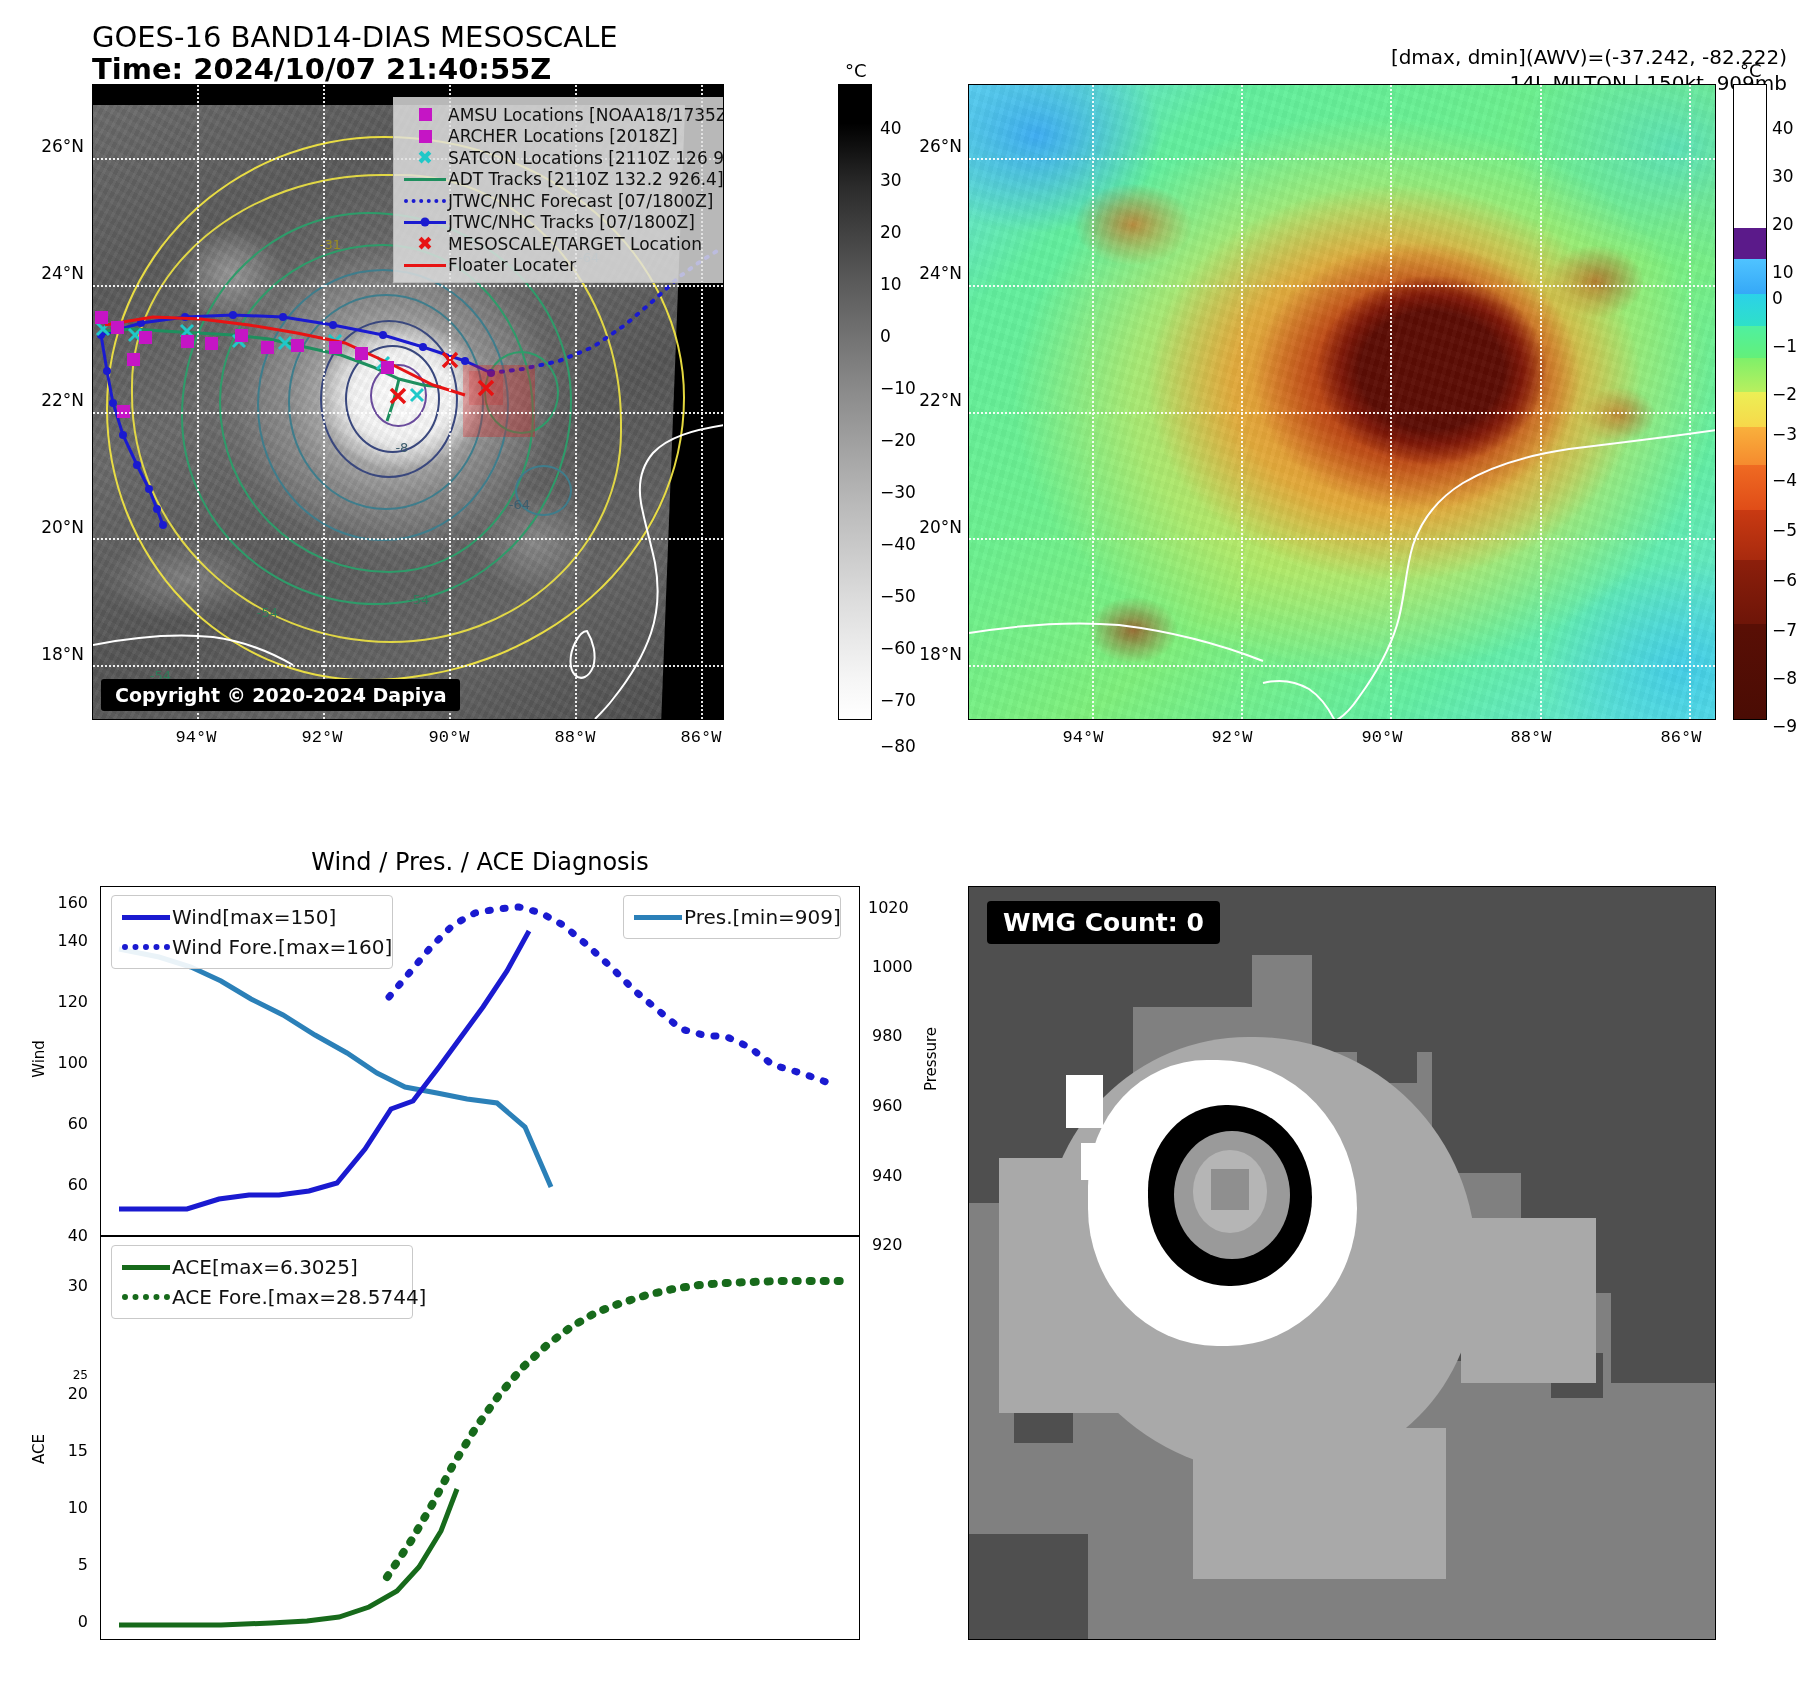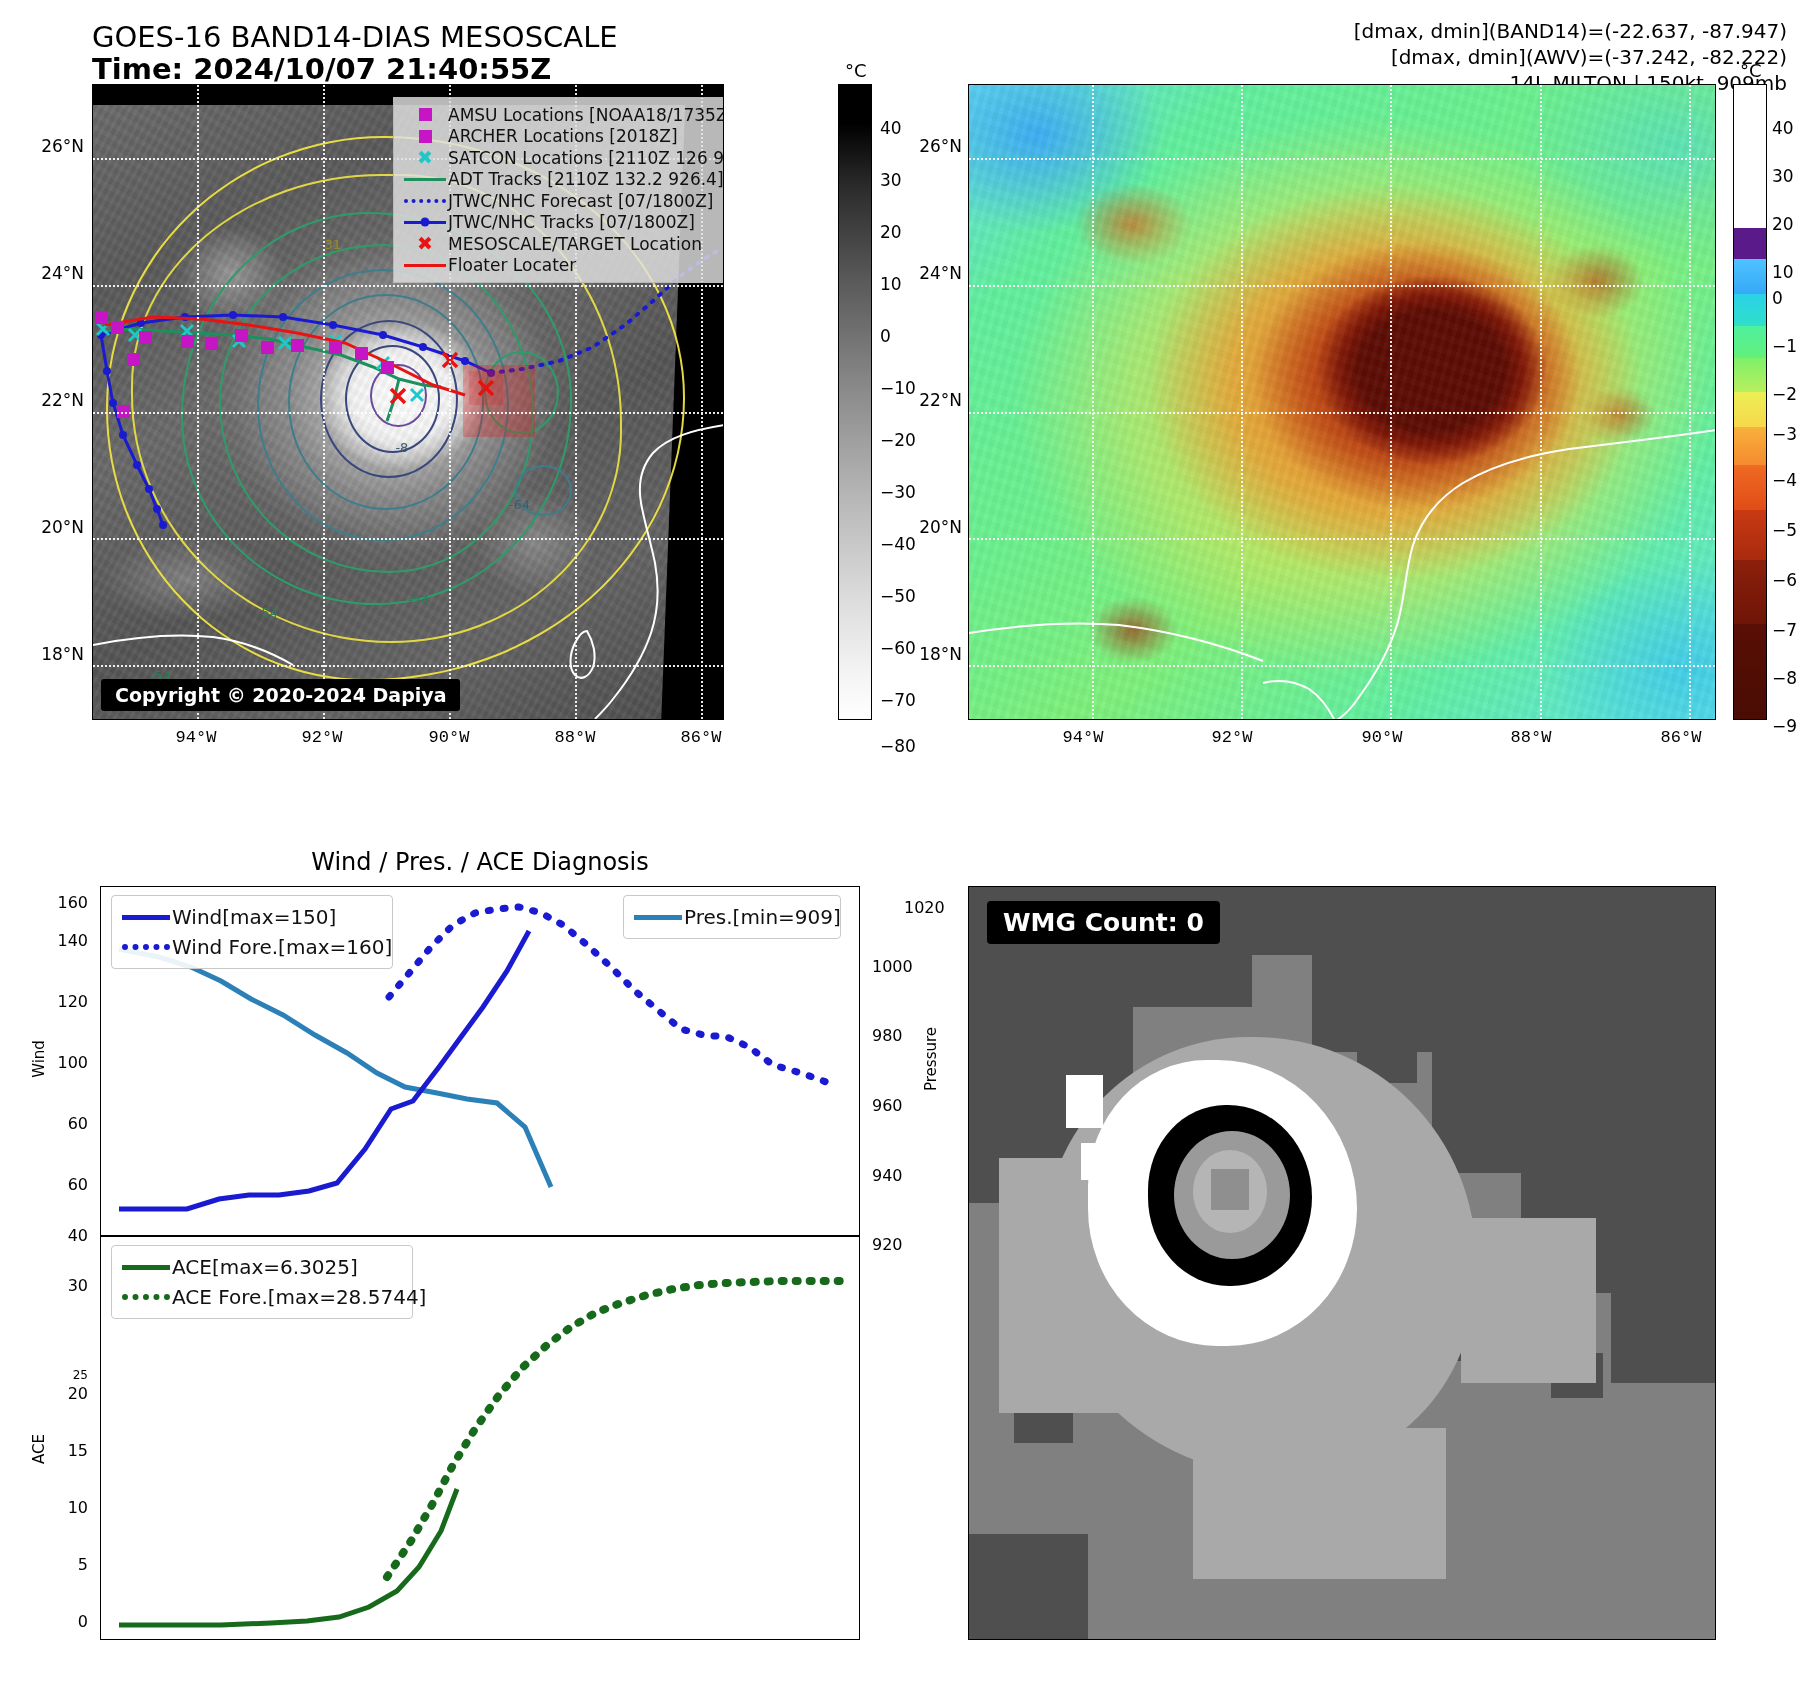--- a/index.html
+++ b/index.html
@@ -129,21 +129,20 @@
   .mask{position:absolute;}
 </style>
 </head>
 <body>
 
 <div class="page">
 
   <div class="ttl" style="left:92px;top:18px;">GOES-16 BAND14-DIAS MESOSCALE</div>
   <div class="ttl" style="left:92px;top:50px;font-weight:bold;">Time: 2024/10/07 21:40:55Z</div>
 
-  <div class="hdr-right" style="right:10px;top:18px;width:700px;">[dmax, dmin](BAND14)=(-22.637, -87.947)</div>
   <div class="hdr-right" style="right:10px;top:44px;width:700px;">[dmax, dmin](AWV)=(-37.242, -82.222)</div>
   <div class="hdr-right" style="right:10px;top:70px;width:700px;">14L.MILTON | 150kt, 909mb</div>
 
   <div class="frame" id="irFrame" style="left:92px;top:84px;width:632px;height:636px;">
     <div id="ir-img">
       <div class="irbase"></div>
       <div class="irnoise"></div>
       <div class="ir-top-black"></div>
       <div class="ir-dark-tri"></div>
 
@@ -446,21 +445,21 @@
   <div class="tick r" style="left:10px;top:1053px;width:78px;font-size:16px;">100</div>
   <div class="tick r" style="left:10px;top:992px;width:78px;font-size:16px;">120</div>
   <div class="tick r" style="left:10px;top:931px;width:78px;font-size:16px;">140</div>
   <div class="tick r" style="left:10px;top:893px;width:78px;font-size:16px;">160</div>
 
   <div class="tick" style="left:872px;top:1235px;font-size:16px;">920</div>
   <div class="tick" style="left:872px;top:1166px;font-size:16px;">940</div>
   <div class="tick" style="left:872px;top:1096px;font-size:16px;">960</div>
   <div class="tick" style="left:872px;top:1026px;font-size:16px;">980</div>
   <div class="tick" style="left:872px;top:957px;font-size:16px;">1000</div>
-  <div class="tick" style="left:904px;top:898px;font-size:16px;">1020</div>
+  <div class="tick" style="left:868px;top:898px;font-size:16px;">1020</div>
 
   <div class="plot" id="acePlot" style="left:100px;top:1236px;width:760px;height:404px;">
     <svg viewBox="0 0 760 404" width="760" height="404" preserveAspectRatio="none" style="position:absolute;inset:0;">
       <polyline fill="none" stroke="#176a1b" stroke-width="5" points="18,388 70,388 120,388 170,386 206,384 238,380 268,370 296,354 318,330 340,294 356,252"></polyline>
       <polyline fill="none" stroke="#176a1b" stroke-width="8" stroke-dasharray="2 12" stroke-linecap="round" points="286,340 310,304 332,266 352,228 374,192 398,158 422,130 446,108 470,90 494,76 520,66 546,58 572,52 598,48 624,46 650,45 680,44 710,44 740,44"></polyline>
     </svg>
     <div class="chartlegend" style="left:10px;top:8px;width:302px;">
       <div class="legrow">
         <span class="legsym">
             <i class="ln" style="background:#176a1b;width:48px;height:5px;"></i>

